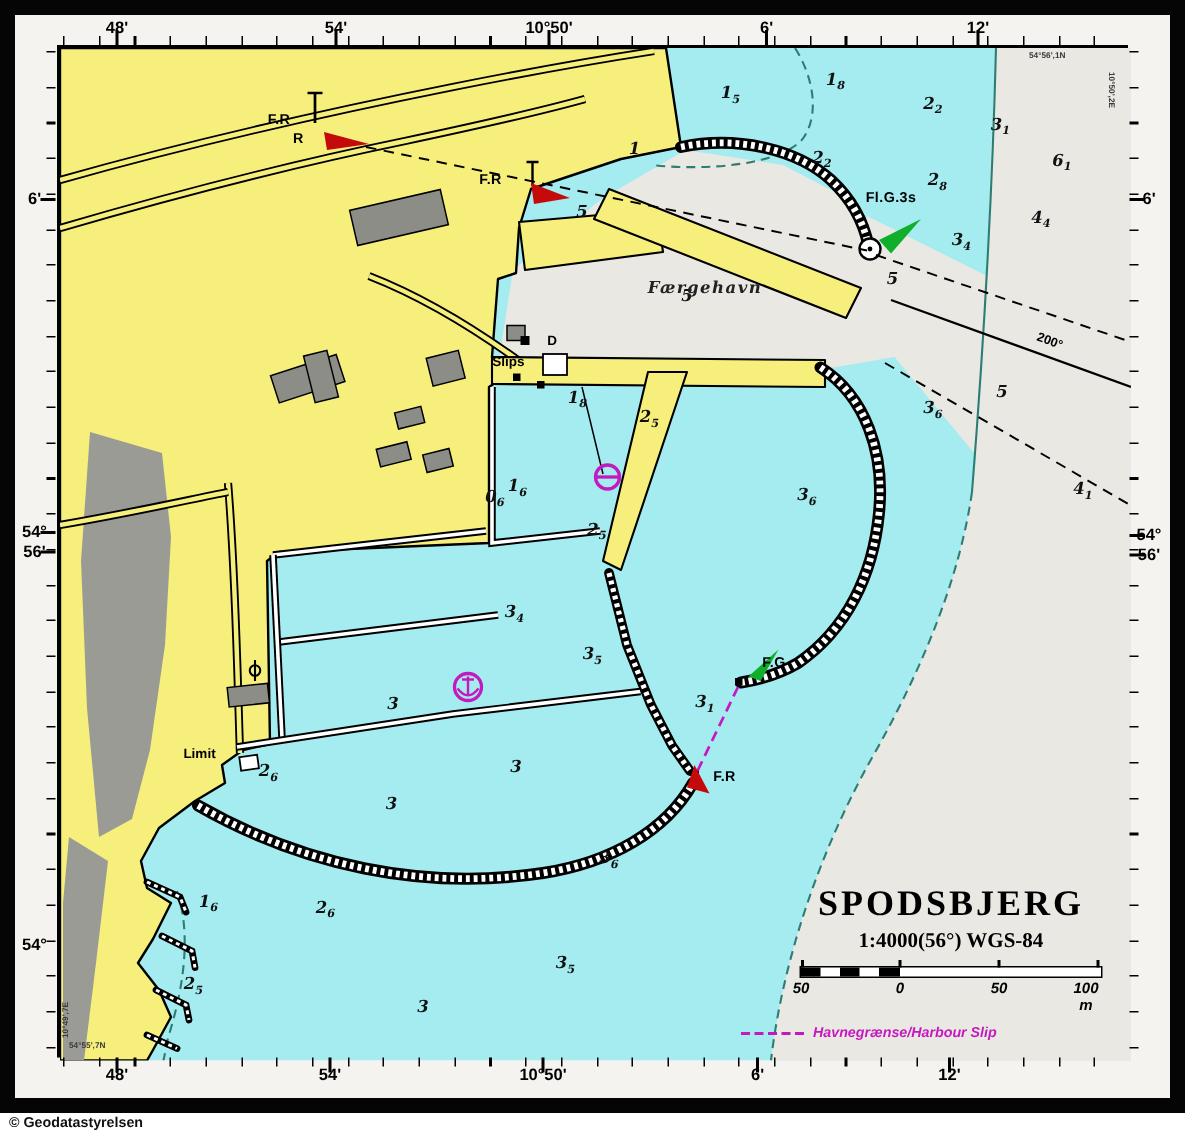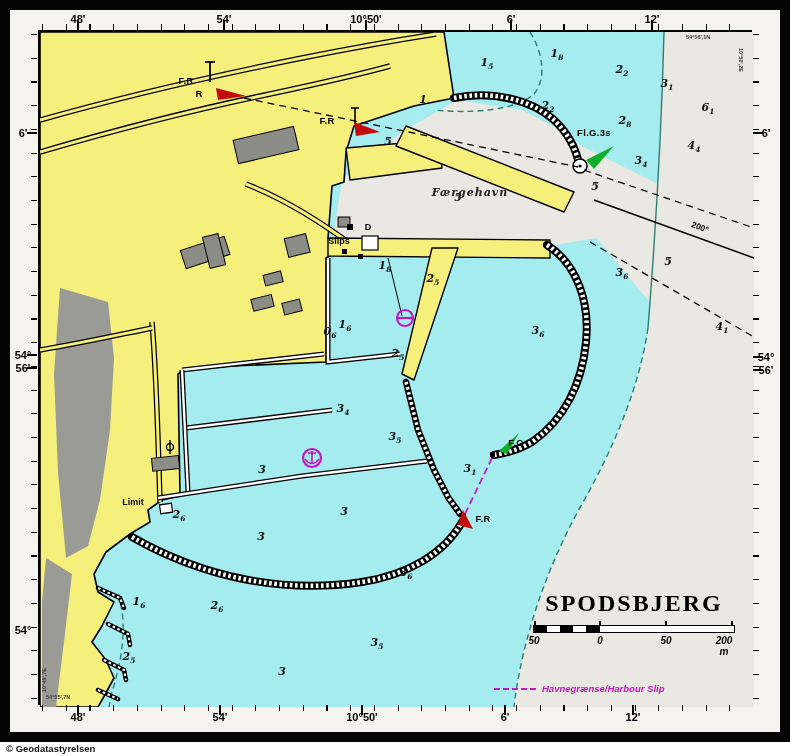--- a/index.html
+++ b/index.html
@@ -396,34 +396,35 @@
       <div class="tick" style="left: 27px; top: 132px; width: 10px; height: 2.2px;"></div>
       <div class="tick" style="left: 27px; top: 354px; width: 10px; height: 2.2px;"></div>
       <div class="tick" style="left: 27px; top: 367px; width: 10px; height: 2.2px;"></div>
       <div class="tick" style="left: 753px; top: 132px; width: 10px; height: 2.2px;"></div>
       <div class="tick" style="left: 753px; top: 356px; width: 10px; height: 2.2px;"></div>
       <div class="tick" style="left: 753px; top: 369px; width: 10px; height: 2.2px;"></div>
     </div>
 
   <div id="titleblock">
     <div id="chart-title">SPODSBJERG</div>
+    <div id="chart-scale">1:4000(56°) WGS-84</div>
     <div id="scalebar">
       <div class="sb-block" style="left:0;width:13px"></div>
       <div class="sb-block" style="left:26px;width:13px"></div>
       <div class="sb-block" style="left:52px;width:14px"></div>
       <div class="sb-tick" style="left:0"></div>
       <div class="sb-tick" style="left:65px"></div>
       <div class="sb-tick" style="left:131px"></div>
       <div class="sb-tick" style="left:197px"></div>
     </div>
     <div id="scalebar-labels">
       <span style="left:4px">50</span>
       <span style="left:70px">0</span>
       <span style="left:136px">50</span>
-      <span style="left:194px">200 m</span>
+      <span style="left:194px">100 m</span>
     </div>
   </div>
   <div id="legend">
     <div id="legend-dash"></div>
     <div id="legend-text">Havnegrænse/Harbour Slip</div>
   </div>
 
   <div class="corner-coord" style="left:686px;top:34px;transform:scale(.55);transform-origin:left top;">54°56',1N</div>
   <div class="corner-coord" style="left:744px;top:48px;transform:rotate(90deg) scale(.55);transform-origin:left top;">10°50',2E</div>
   <div class="corner-coord" style="left:46px;top:694px;transform:scale(.55);transform-origin:left top;">54°55',7N</div>

